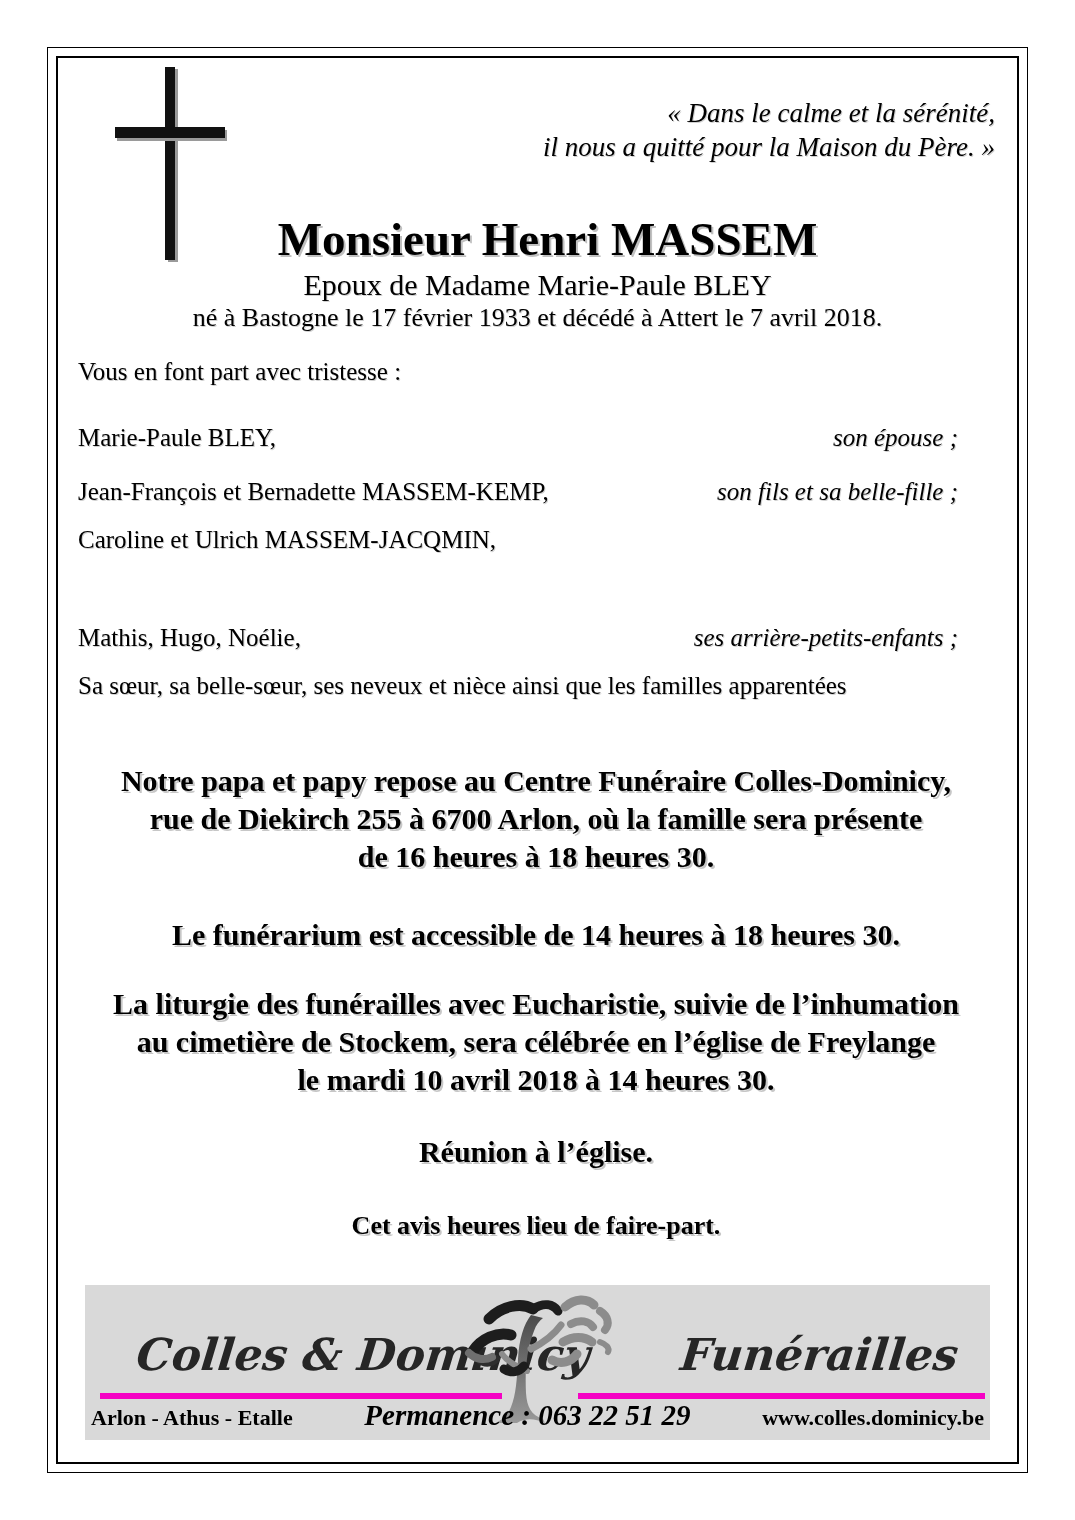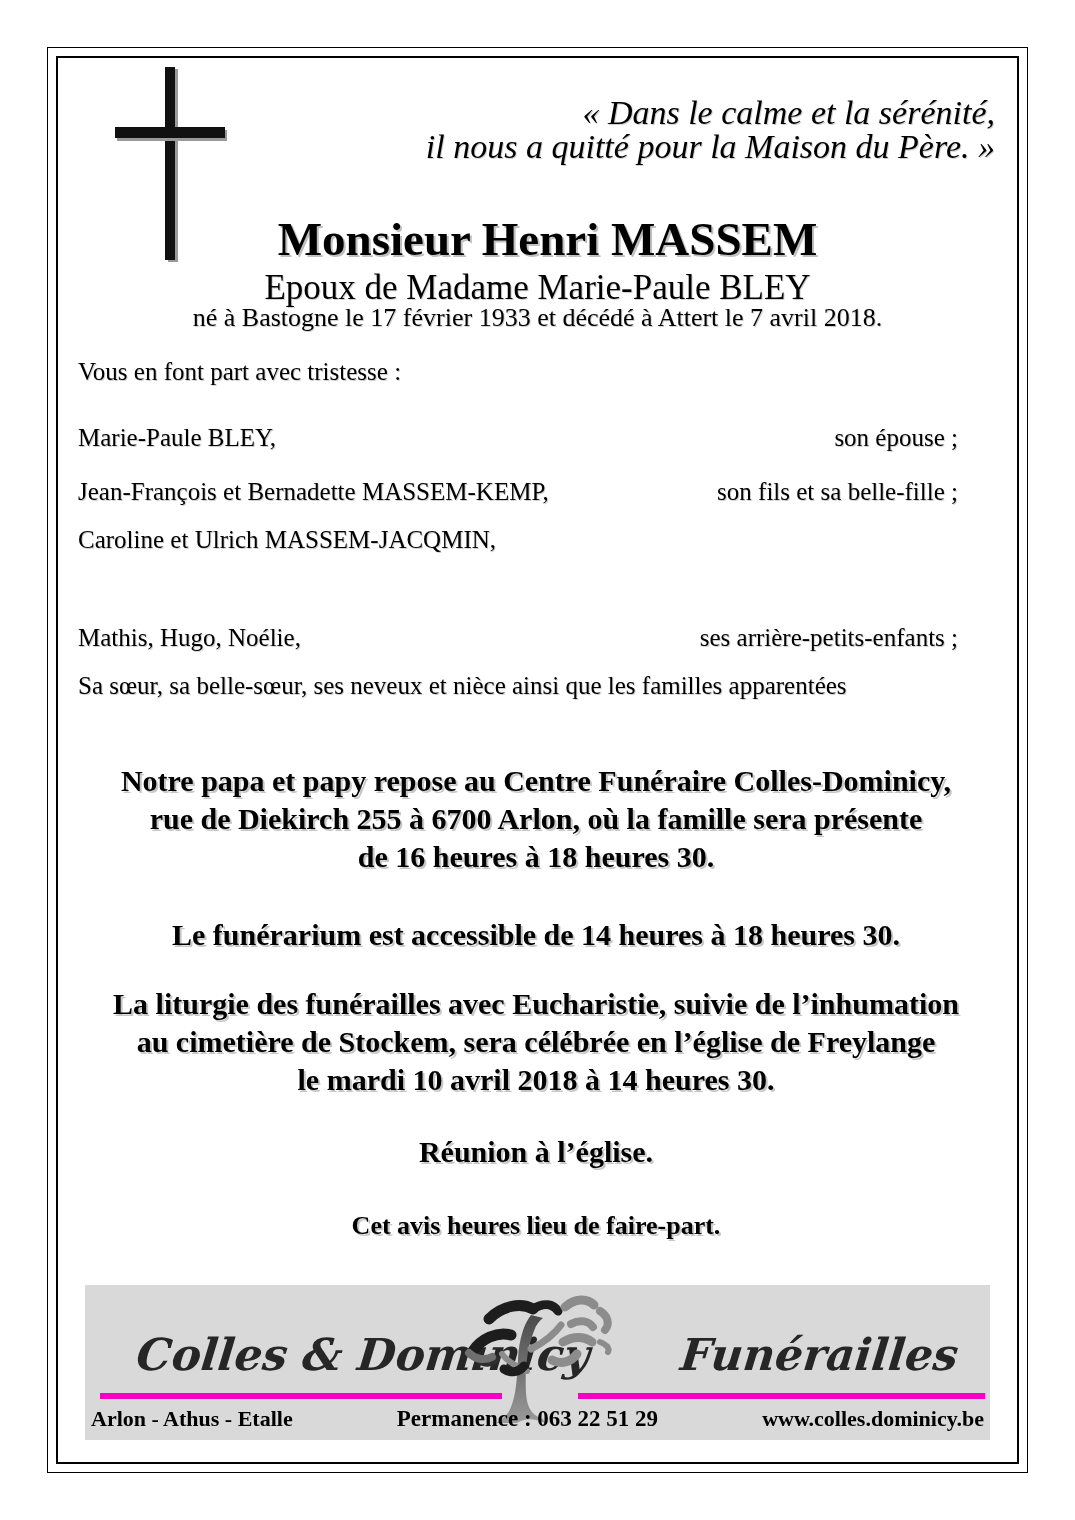--- a/index.html
+++ b/index.html
@@ -25,54 +25,54 @@
     box-shadow:3px 2px 0 #9a9a9a;
   }
   .cross-horiz{
     left:115px;top:127px;width:110px;height:11px;background:#111;
     box-shadow:2px 3px 0 #9a9a9a;
   }
   .quote{
     top:96px;right:80px;left:300px;
     text-align:right;
     font-style:italic;
-    font-size:34px;line-height:34px;
+    font-size:27px;line-height:34px;
     text-shadow:1px 1px 0 rgba(120,120,120,0.35);
   }
   .title{
     top:212px;left:59px;right:59px;
     text-align:center;
     font-weight:bold;
     font-size:47px;
     text-shadow:2px 2px 0 rgba(130,130,130,0.5);
     white-space:nowrap;
     padding-left:20px;
   }
   .subtitle{
     top:268px;left:59px;right:59px;
-    text-align:center;font-size:35px;
+    text-align:center;font-size:30px;
     text-shadow:1px 1px 0 rgba(120,120,120,0.35);
   }
   .dates{
     top:303px;left:59px;right:59px;
     text-align:center;font-size:26px;
     text-shadow:1px 1px 0 rgba(120,120,120,0.35);
   }
   .intro{
     top:358px;left:78px;
     font-size:25px;
     text-shadow:1px 1px 0 rgba(120,120,120,0.35);
   }
   .family-row{
     left:78px;width:880px;
     display:flex;justify-content:space-between;align-items:baseline;
     font-size:25px;
     text-shadow:1px 1px 0 rgba(120,120,120,0.35);
   }
-  .family-row .relation{text-align:right;}
+  .family-row .relation{font-style:italic;text-align:right;}
   .row-0{top:424px}.row-1{top:478px}.row-2{top:526px}
   .row-3{top:576px}.row-4{top:624px}.row-5{top:672px}
   .bold-block{
     left:56px;right:59px;
     text-align:center;font-weight:bold;
     font-size:30px;line-height:38px;
     text-shadow:2px 2px 0 rgba(130,130,130,0.45);
   }
   .blk-repose{top:762px;}
   .blk-funerarium{top:916px;}
@@ -97,21 +97,21 @@
     position:absolute;height:6px;top:108px;
     background:var(--magenta,#ff00c8);
   }
   .line-left{left:15px;width:402px;}
   .line-right{left:493px;width:407px;}
   .band-bottom{
     position:absolute;left:6px;right:6px;bottom:8px;
     display:flex;justify-content:space-between;align-items:baseline;
     font-weight:bold;font-size:22px;
   }
-  .permanence{font-size:23px;text-align:right;}
+  .permanence{font-style:italic;font-size:29px;text-align:right;}
   .tree{position:absolute;left:368px;top:4px;}
 </style>
 </head>
 <body>
 
 <div class="page">
 
   <div class="outer-frame"></div>
   <div class="inner-frame"></div>
 

